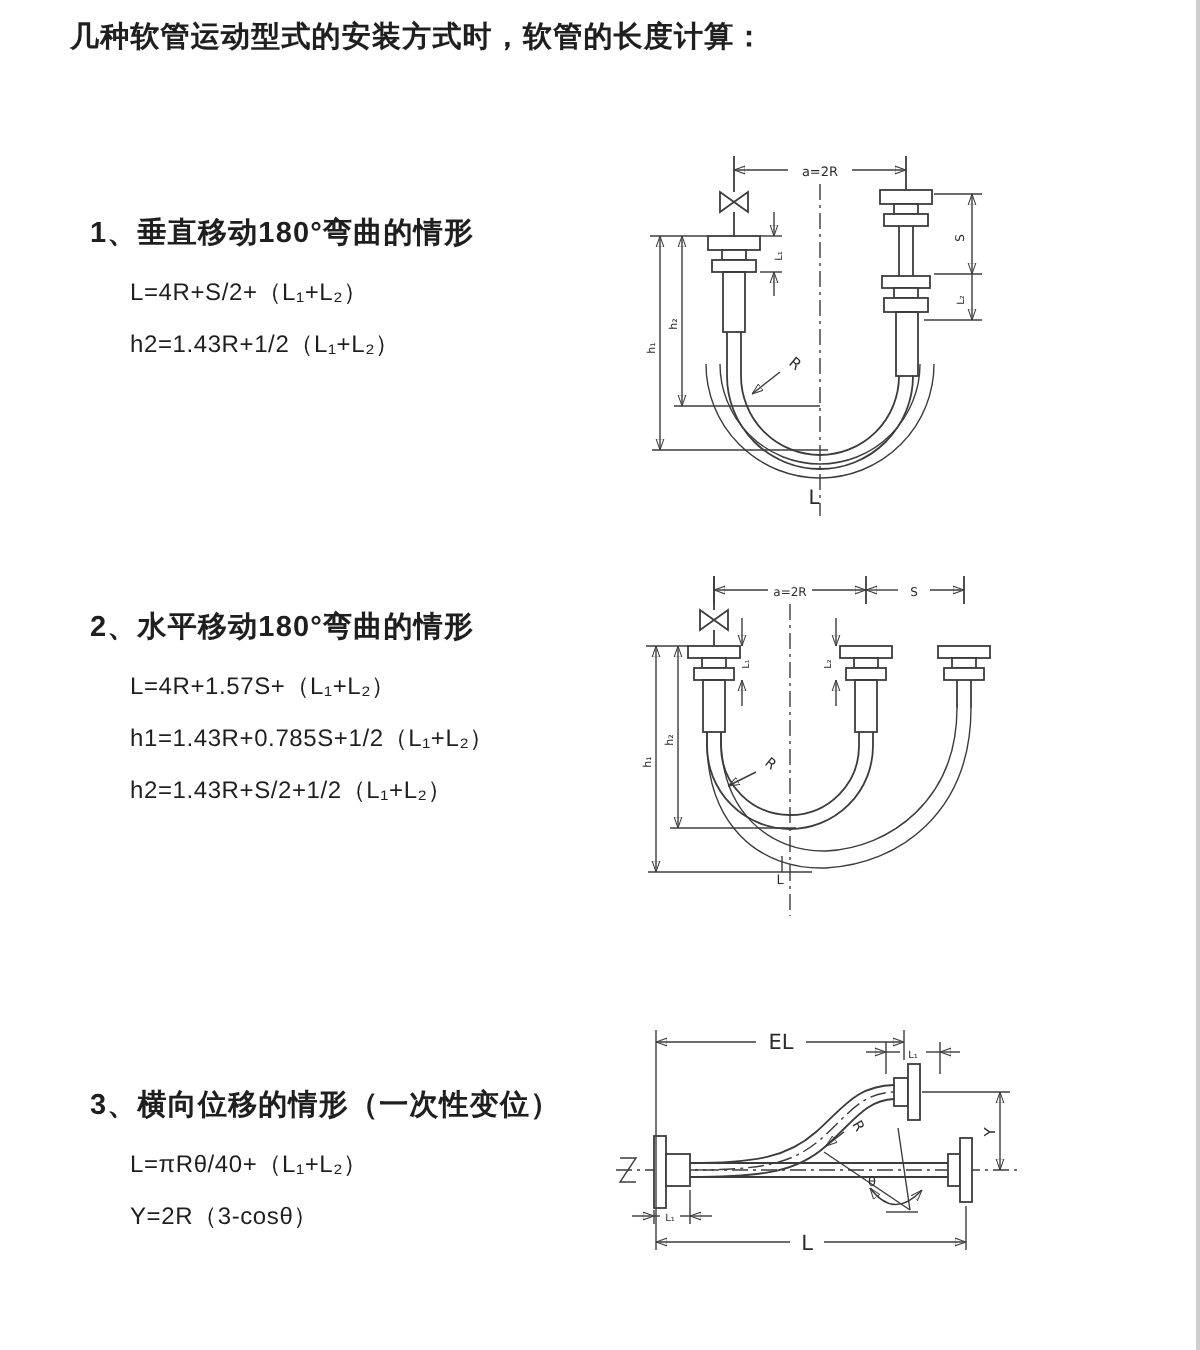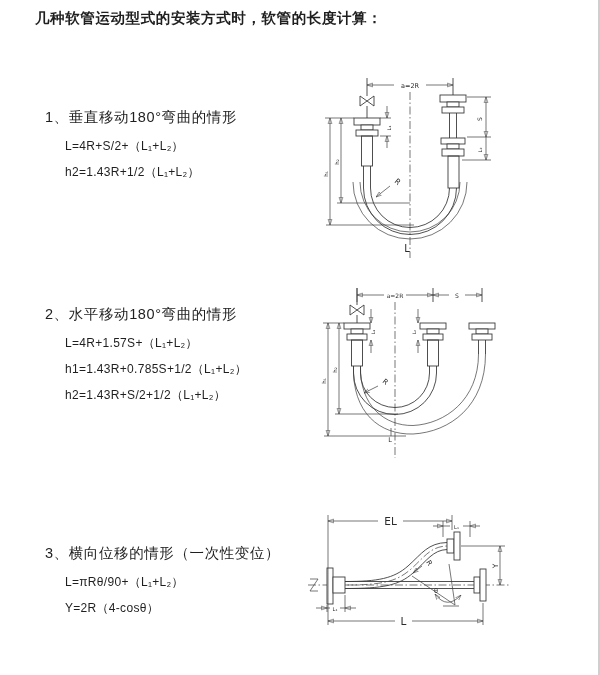--- a/index.html
+++ b/index.html
@@ -4,21 +4,21 @@
 <style>
   html,body { margin:0; padding:0; }
   body {
     width:600px; height:675px; background:#ffffff; position:relative;
     font-family:"Liberation Sans","DejaVu Sans",sans-serif; color:#1f1f1f;
     overflow:hidden;
   }
   .edge-strip { position:absolute; right:0; top:0; width:2px; height:675px; background:#cfcfcf; }
   .title { position:absolute; left:35px; top:9px; font-size:14.5px; font-weight:bold; letter-spacing:0.6px; margin:0; }
   .sec { position:absolute; left:45px; }
-  .sec-head { font-size:14.5px; font-weight:normal; letter-spacing:0.6px; line-height:18px; margin-bottom:7px; }
+  .sec-head { font-size:14.5px; font-weight:bold; letter-spacing:0.6px; line-height:18px; margin-bottom:7px; }
   .formula { font-size:12px; padding-left:20px; line-height:26px; letter-spacing:0.3px; white-space:nowrap; }
   .diag { position:absolute; }
   .diag line, .diag path, .diag rect { stroke:#3c3c3c; stroke-width:0.9; fill:none; }
   .diag .dim { stroke-width:0.7; }
   .diag .cl { stroke-width:0.7; stroke-dasharray:8 2.5 1.5 2.5; }
   .diag .fl { fill:#ffffff; }
   .diag text { stroke:none; fill:#2b2b2b; font-family:"DejaVu Sans",sans-serif; }
 </style>
 </head>
 <body>
@@ -35,22 +35,22 @@
 
 <section class="sec" style="top:305px">
   <div class="sec-head">2、水平移动180°弯曲的情形</div>
   <div class="formula">L=4R+1.57S+（L₁+L₂）</div>
   <div class="formula">h1=1.43R+0.785S+1/2（L₁+L₂）</div>
   <div class="formula">h2=1.43R+S/2+1/2（L₁+L₂）</div>
 </section>
 
 <section class="sec" style="top:544px">
   <div class="sec-head">3、横向位移的情形（一次性变位）</div>
-  <div class="formula">L=πRθ/90+（L₁+L₂）</div>
-  <div class="formula">Y=2R（4-cosθ）</div>
+  <div class="formula">L=πRθ/40+（L₁+L₂）</div>
+  <div class="formula">Y=2R（3-cosθ）</div>
 </section>
 
 <svg class="diag" style="left:310px;top:70px" width="290" height="196" viewBox="0 0 290 196">
   <defs>
     <marker id="me1" orient="auto" refX="10" refY="5" markerWidth="8" markerHeight="8" viewBox="0 0 10 10">
       <path d="M0,1.5 L10,5 L0,8.5 z" fill="#3c3c3c" stroke="none"></path>
       </marker>
     <marker id="ms1" orient="auto" refX="0" refY="5" markerWidth="8" markerHeight="8" viewBox="0 0 10 10">
       <path d="M10,1.5 L0,5 L10,8.5 z" fill="#3c3c3c" stroke="none"></path>
       </marker>

